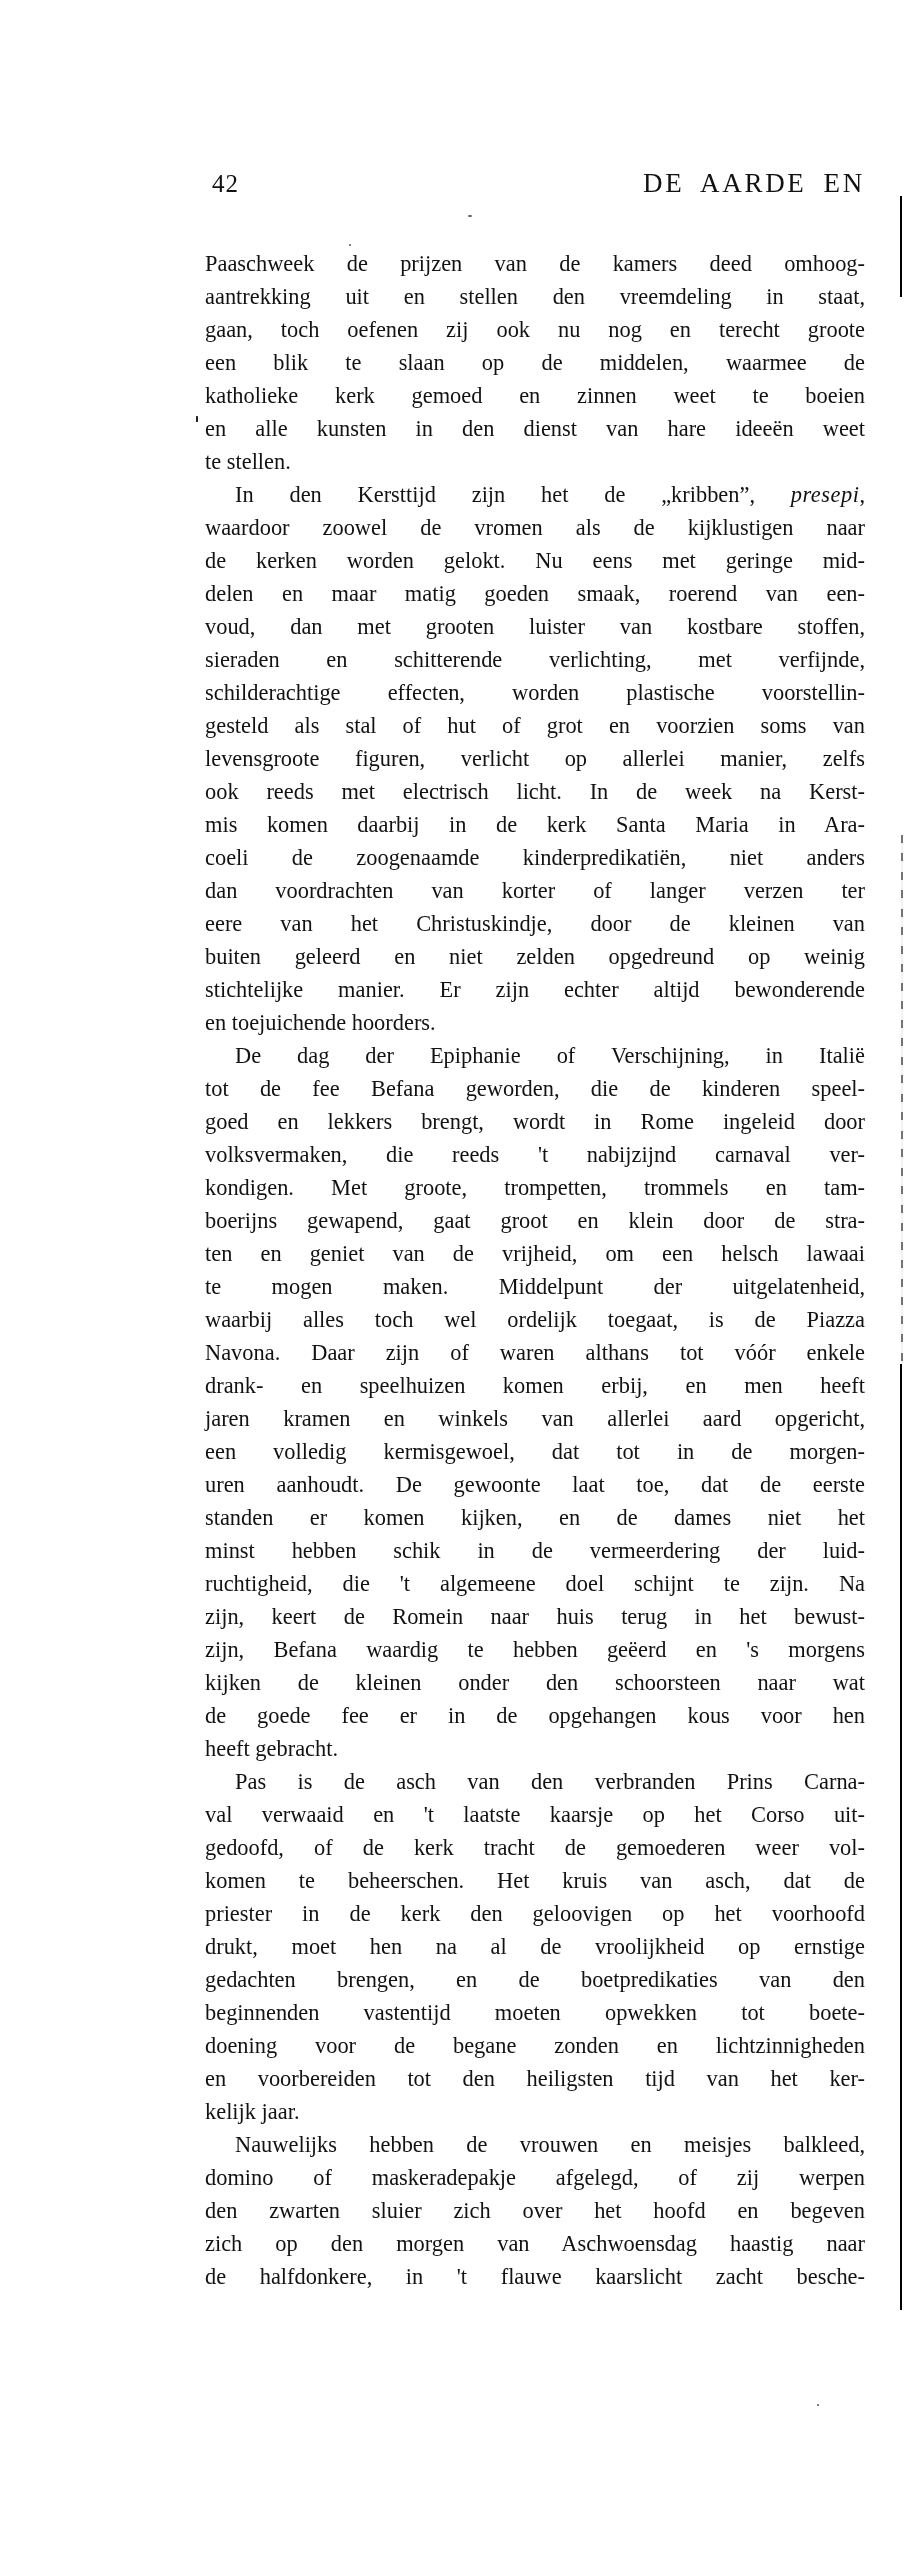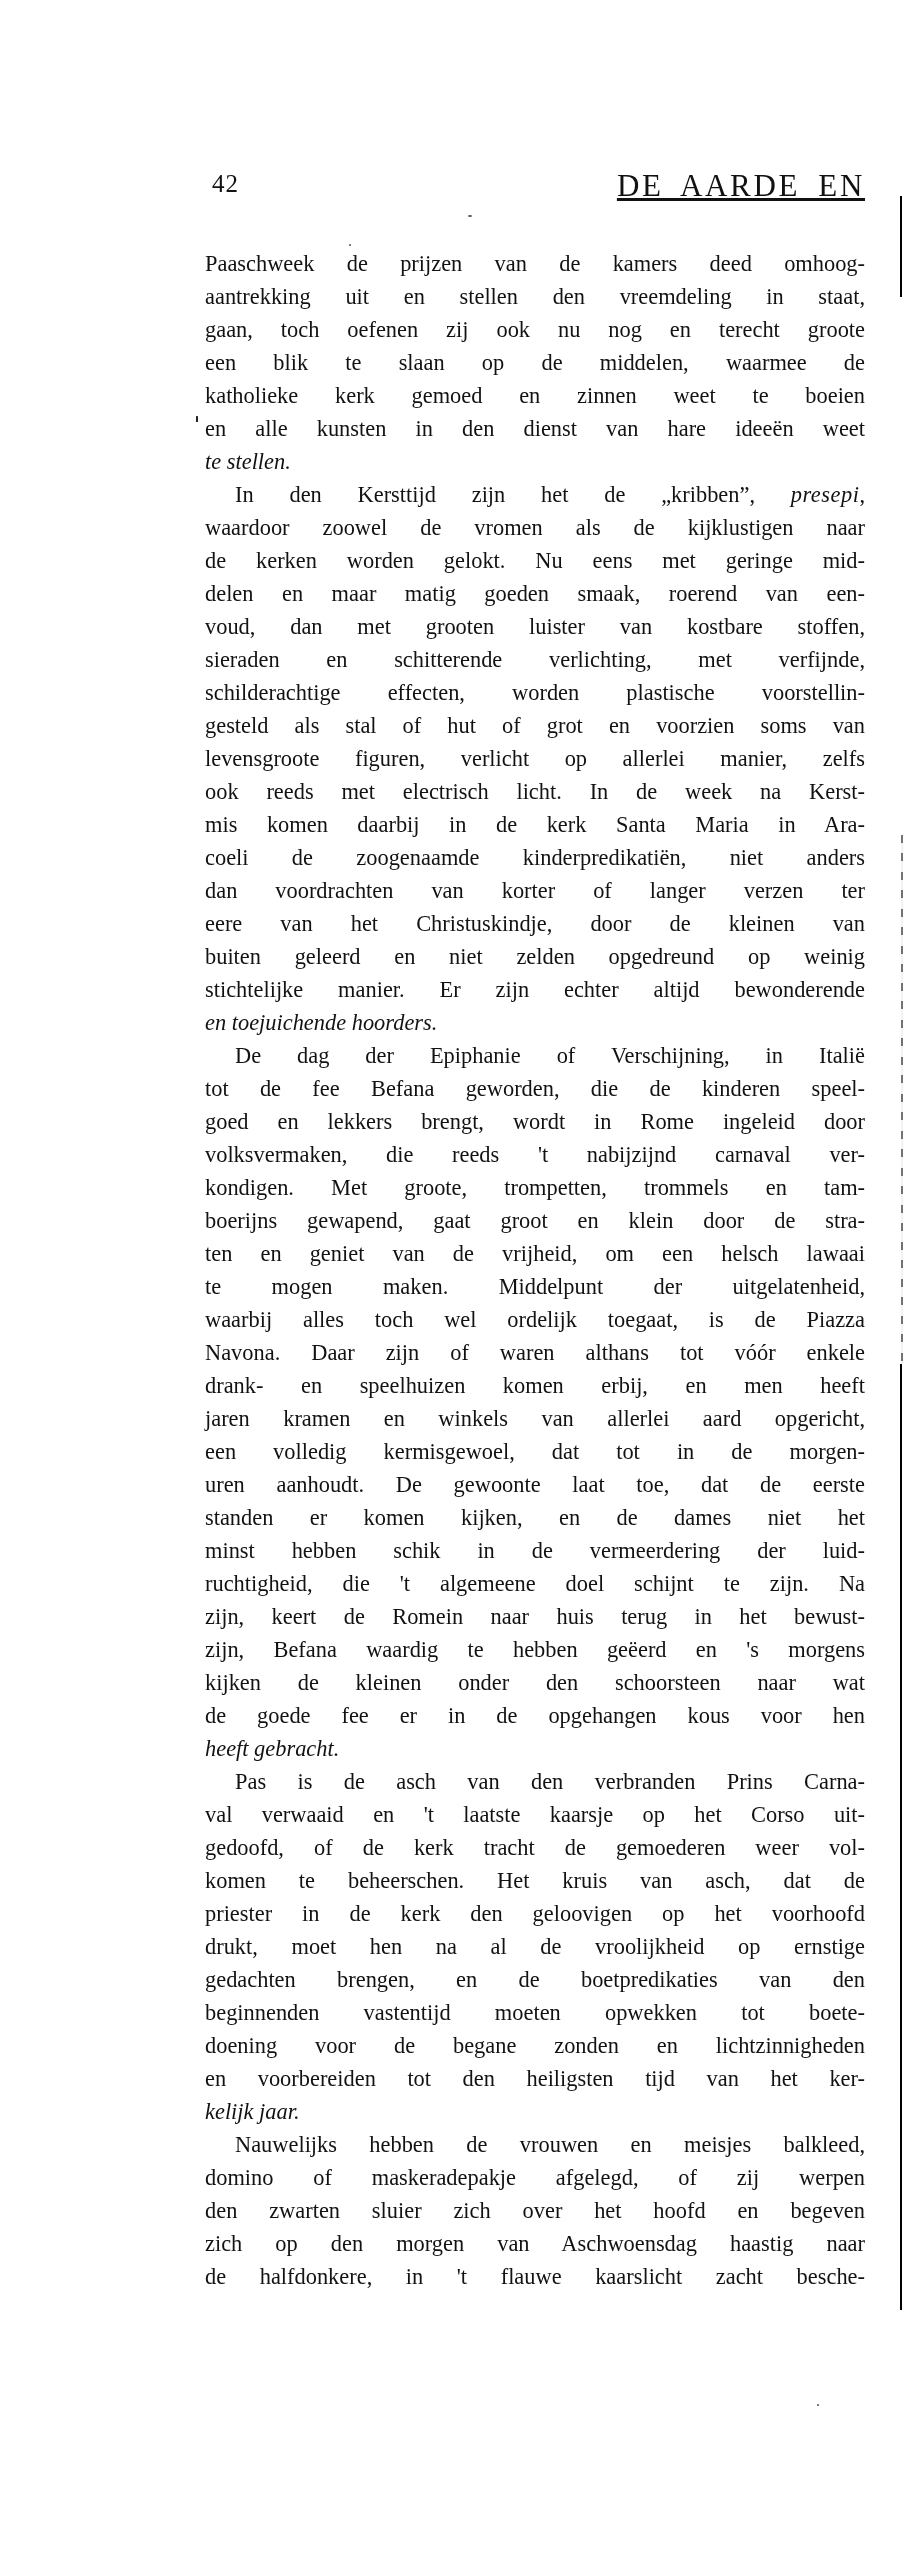--- a/index.html
+++ b/index.html
@@ -22,43 +22,42 @@
     left: 212px;
     top: 171px;
     font-size: 25px;
     line-height: 1;
     letter-spacing: 1.1px;
   }
   .running-title {
     position: absolute;
     right: 59px;
     top: 170px;
-    font-size: 31px;
+    font-size: 27px;
     line-height: 1;
     letter-spacing: 2.7px;
     word-spacing: 7.6px;
     white-space: nowrap;
-    text-decoration: underline;
   }
   .text-block {
     position: absolute;
     left: 205px;
     top: 247px;
     width: 660px;
   }
   .line {
     height: 33px;
     line-height: 33px;
     font-size: 22.4px;
     text-align: justify;
     text-align-last: justify;
     white-space: normal;
   }
   .line.indent { text-indent: 30px; }
-  .line.end { text-align-last: left; font-style: italic; }
+  .line.end { text-align-last: left; }
   .line i { letter-spacing: 0.5px; }
 
   
   .edge-rule {
     position: absolute;
     background: #000;
   }
   .edge-rule.dashed {
     background: repeating-linear-gradient(
       to bottom,

